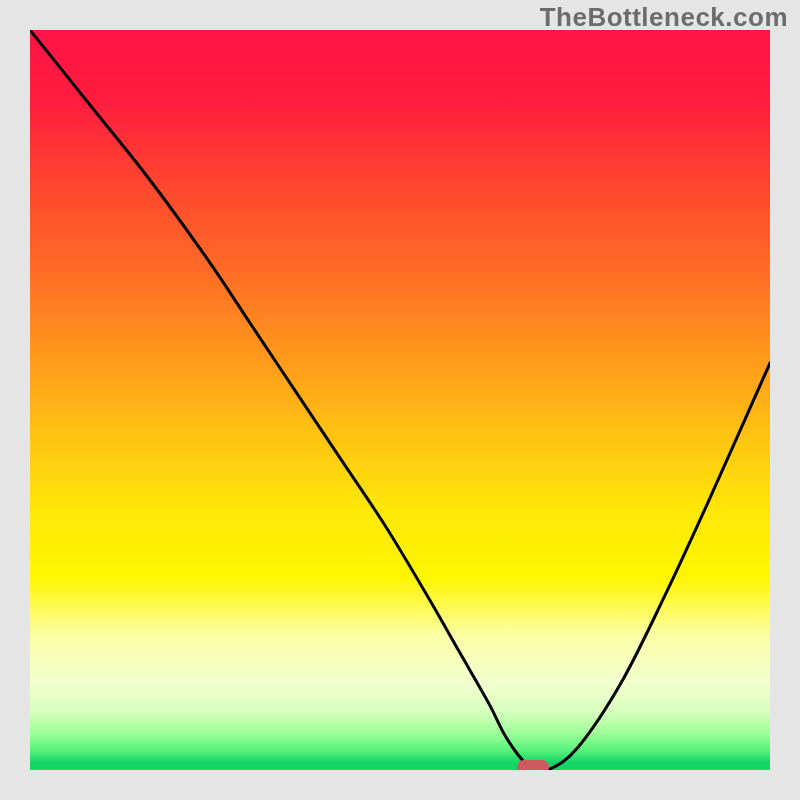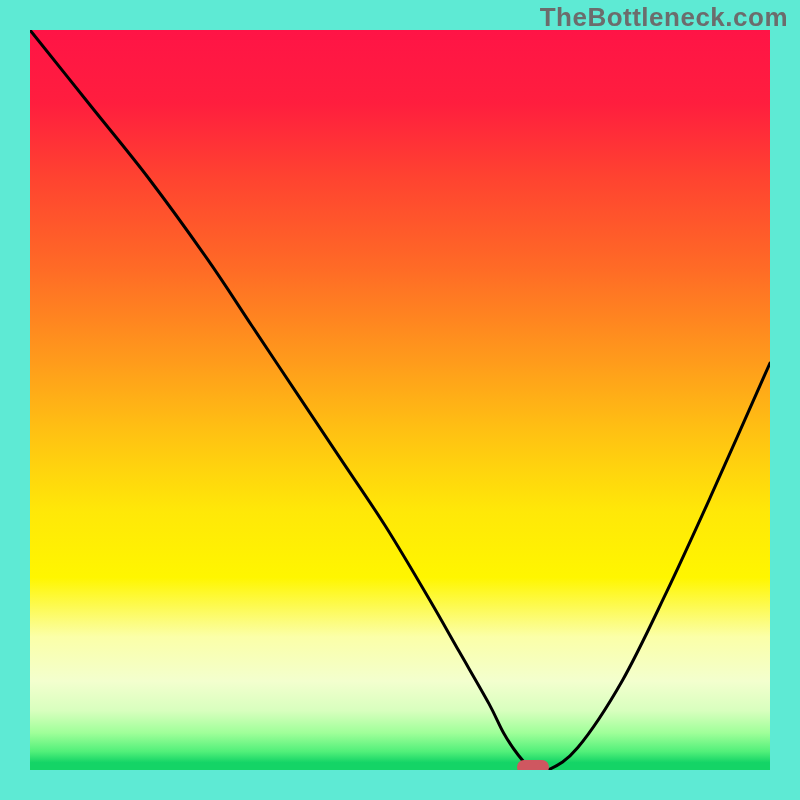--- a/index.html
+++ b/index.html
@@ -7,21 +7,21 @@
     padding: 0;
     width: 800px;
     height: 800px;
     background: #000;
     overflow: hidden;
   }
   .frame {
     position: relative;
     width: 800px;
     height: 800px;
-    background: #5eead4;
+    background: #e5e5e5;
   }
   .watermark {
     position: absolute;
     top: 2px;
     right: 12px;
     color: #6c6c6c;
     font-family: Arial, Helvetica, sans-serif;
     font-size: 26px;
     font-weight: 600;
     letter-spacing: 0.5px;

